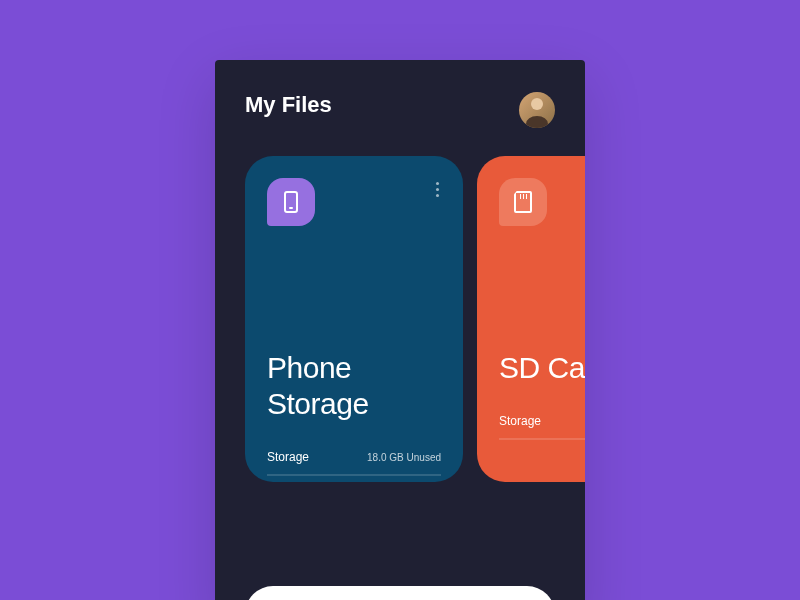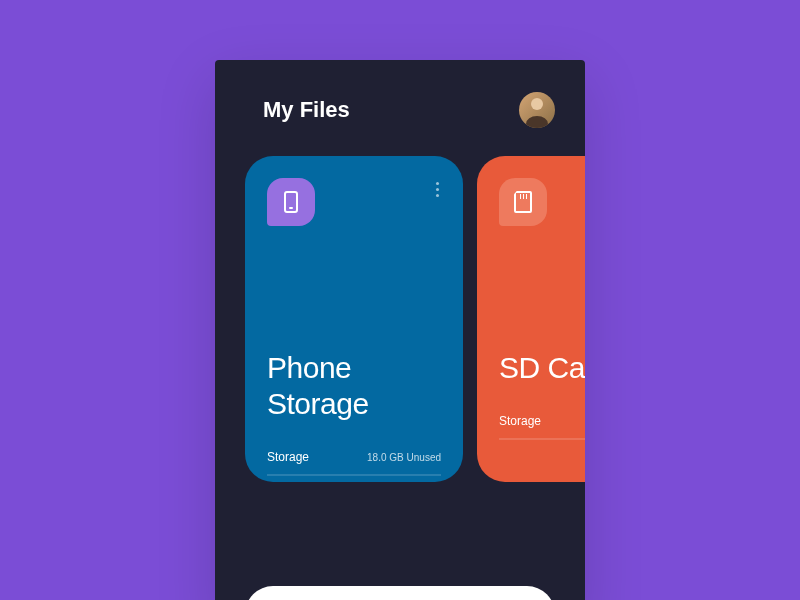--- a/index.html
+++ b/index.html
@@ -24,22 +24,22 @@
       border-radius: 4px;
       padding: 0;
       position: relative;
       overflow: hidden;
       margin-top: 80px;
       box-shadow: 0 20px 60px rgba(0,0,0,0.15);
     }
     .header {
       display: flex;
       justify-content: space-between;
-      align-items: center;
-      padding: 32px 30px 28px 48px;
+      align-items: flex-start;
+      padding: 32px 30px 28px 30px;
     }
     .title {
       color: #fff;
       font-size: 22px;
       font-weight: 600;
     }
     .avatar {
       width: 36px;
       height: 36px;
       border-radius: 50%;
@@ -75,21 +75,21 @@
       padding: 0 30px;
       overflow: hidden;
     }
     .card {
       border-radius: 28px;
       padding: 22px 22px 24px 22px;
       position: relative;
       flex-shrink: 0;
     }
     .card-purple {
-      background: #0369a1;
+      background: #0c4a6e;
       width: 218px;
       height: 326px;
     }
     .card-orange {
       background: #e85a3a;
       width: 218px;
       height: 326px;
     }
     .icon-container {
       width: 48px;

